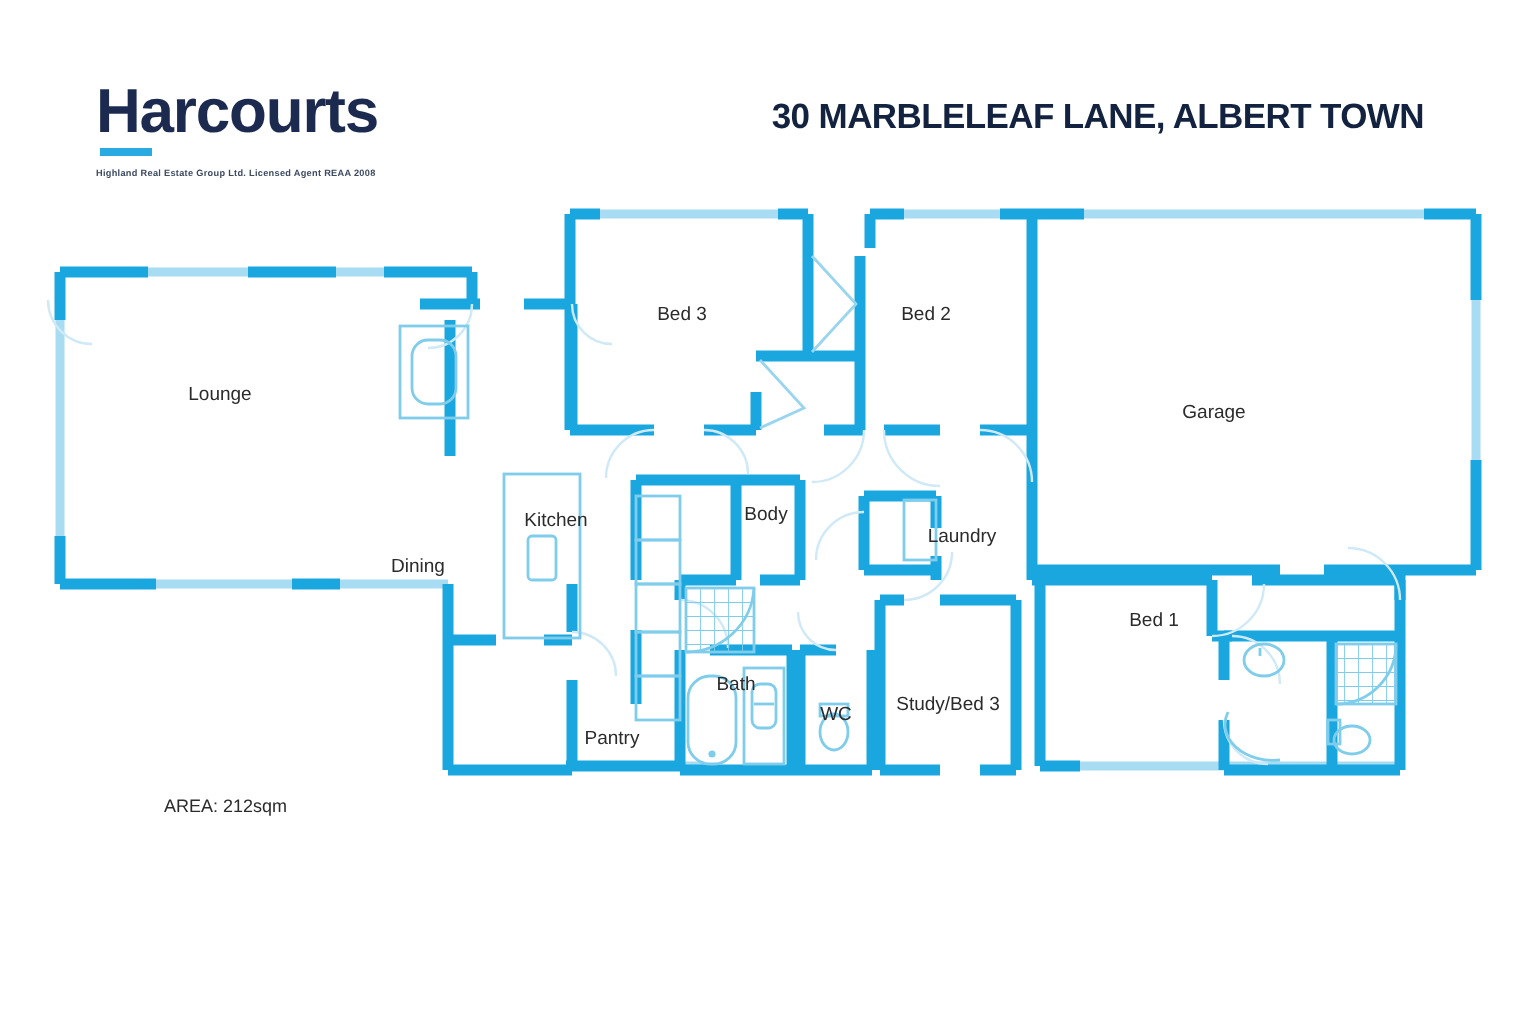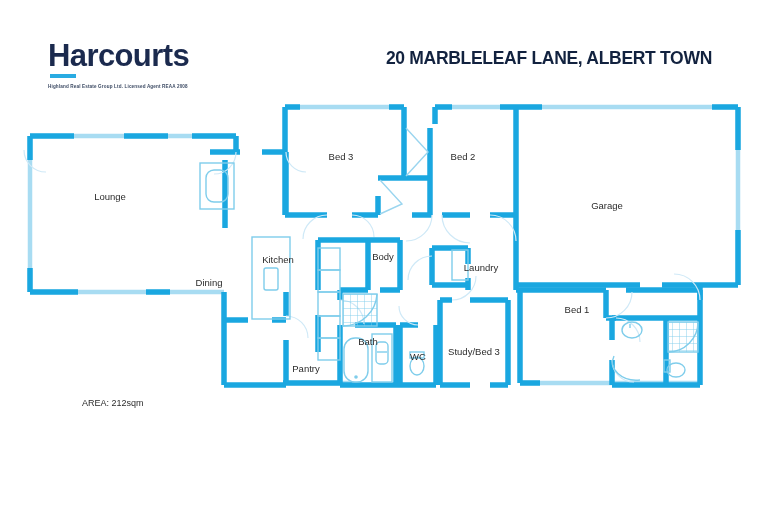--- a/index.html
+++ b/index.html
@@ -44,21 +44,21 @@
 <body>
 
 <div id="stage">
 
   <div class="brand">
     <div class="brand-word">Harcourts</div>
     <div class="brand-rule"></div>
     <div class="brand-sub">Highland Real Estate Group Ltd. Licensed Agent REAA 2008</div>
   </div>
 
-  <div class="title">20 MARBLELEAF LANE, ALBERT TOWN</div>
+  <div class="title">30 MARBLELEAF LANE, ALBERT TOWN</div>
 
   <svg id="plan" viewBox="0 0 768 512">
 
     <defs>
       <pattern id="tilegrid" width="7" height="7" patternUnits="userSpaceOnUse">
         <path d="M7 0 L0 0 L0 7" fill="none" stroke="#7fcdeb" stroke-width="0.9"></path>
       </pattern>
     </defs>
 
     <g id="walls" stroke-linecap="butt" fill="none">

